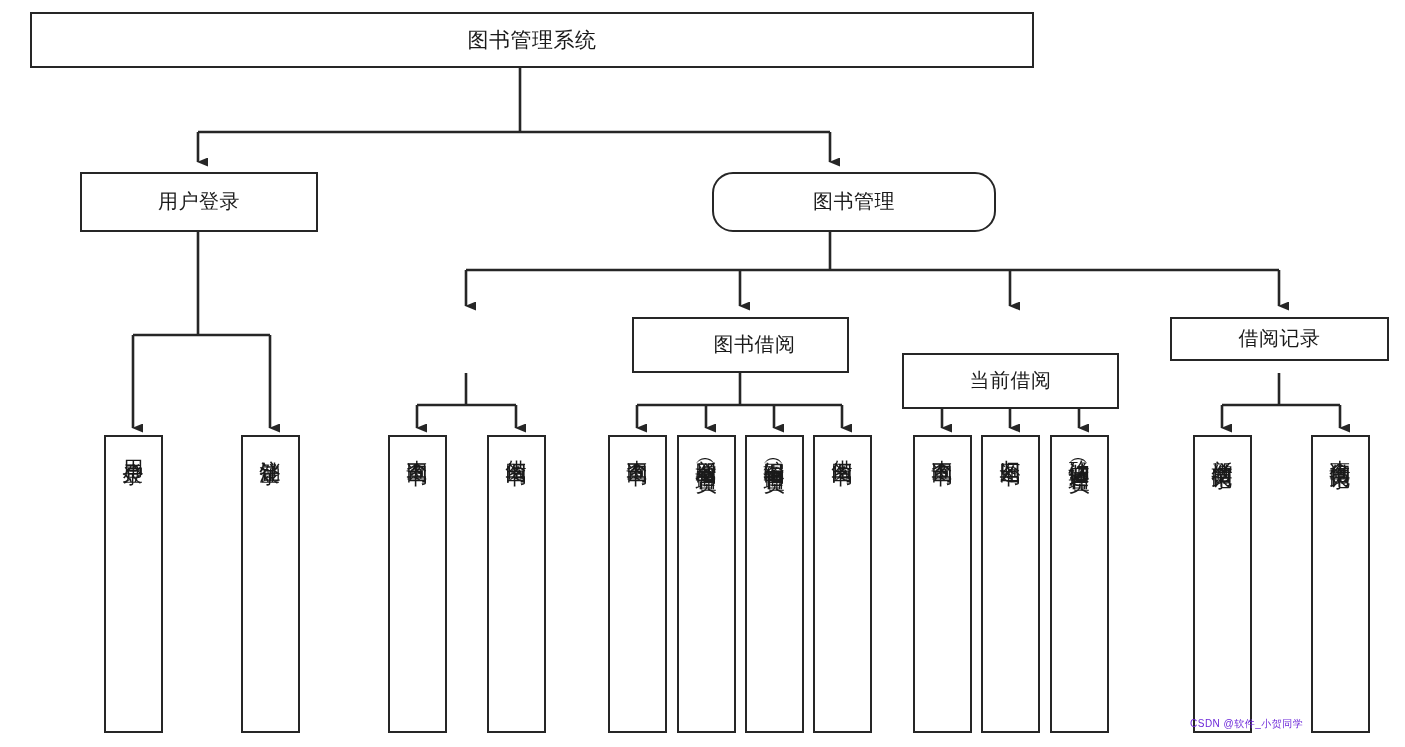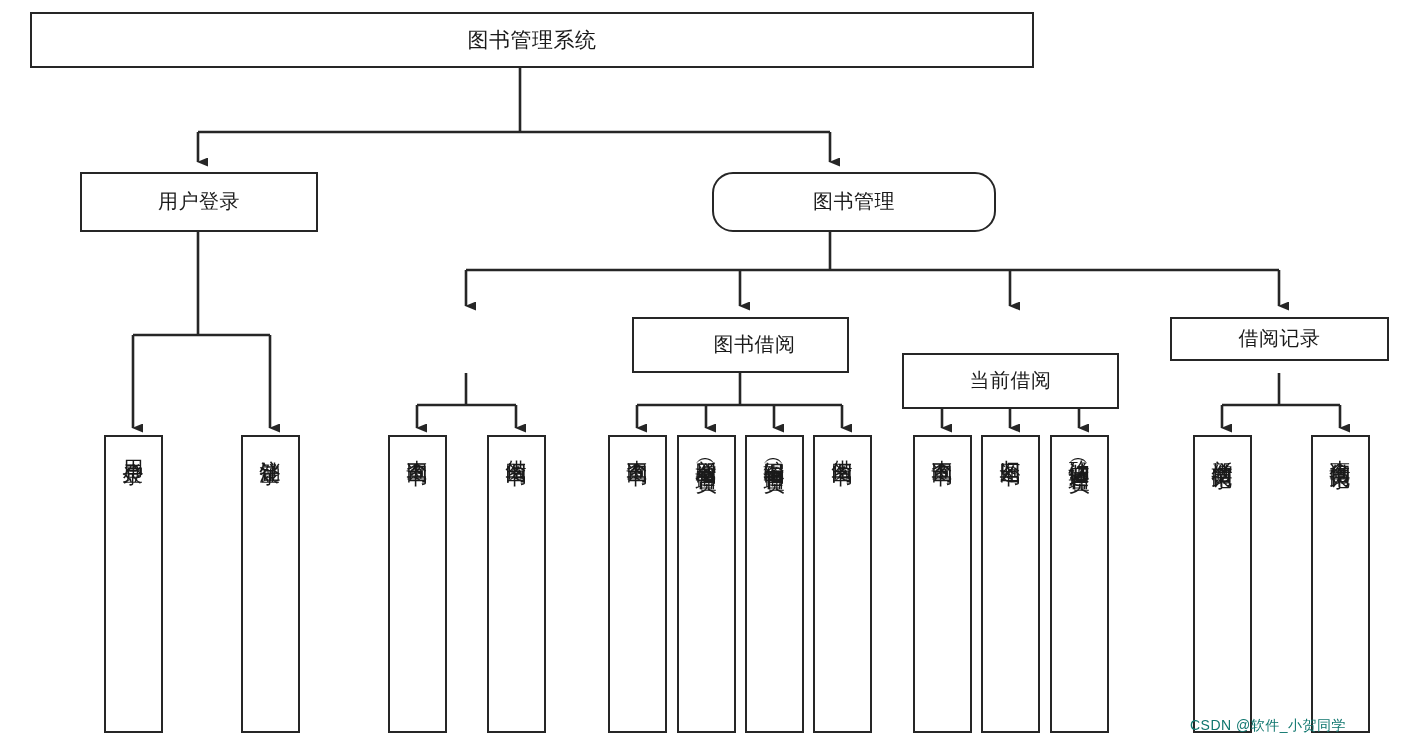--- a/index.html
+++ b/index.html
@@ -60,22 +60,22 @@
     writing-mode: vertical-rl;
     text-orientation: upright;
     font-size: 21px;
     line-height: 1.0;
     letter-spacing: 2px;
     white-space: nowrap;
     height: auto;
   }
   .watermark {
     position: absolute;
-    font-size: 14px;
-    color: #0f766e;
+    font-size: 10px;
+    color: #6d28d9;
     white-space: nowrap;
     letter-spacing: 0.5px;
   }
 </style>
 </head>
 <body>
 
 <div id="canvas">
 
   <svg class="wires" viewBox="0 0 1405 747" xmlns="http://www.w3.org/2000/svg">

